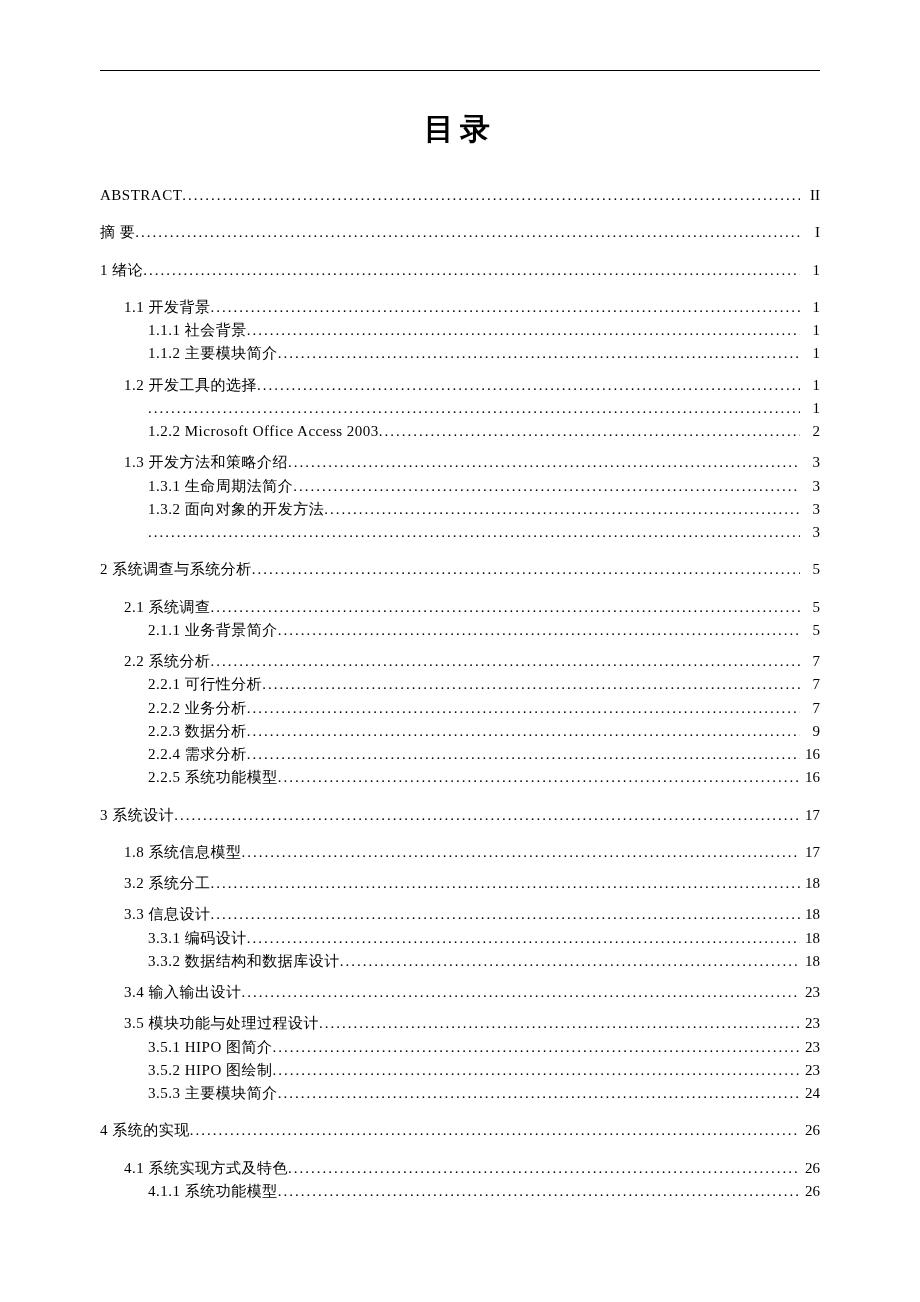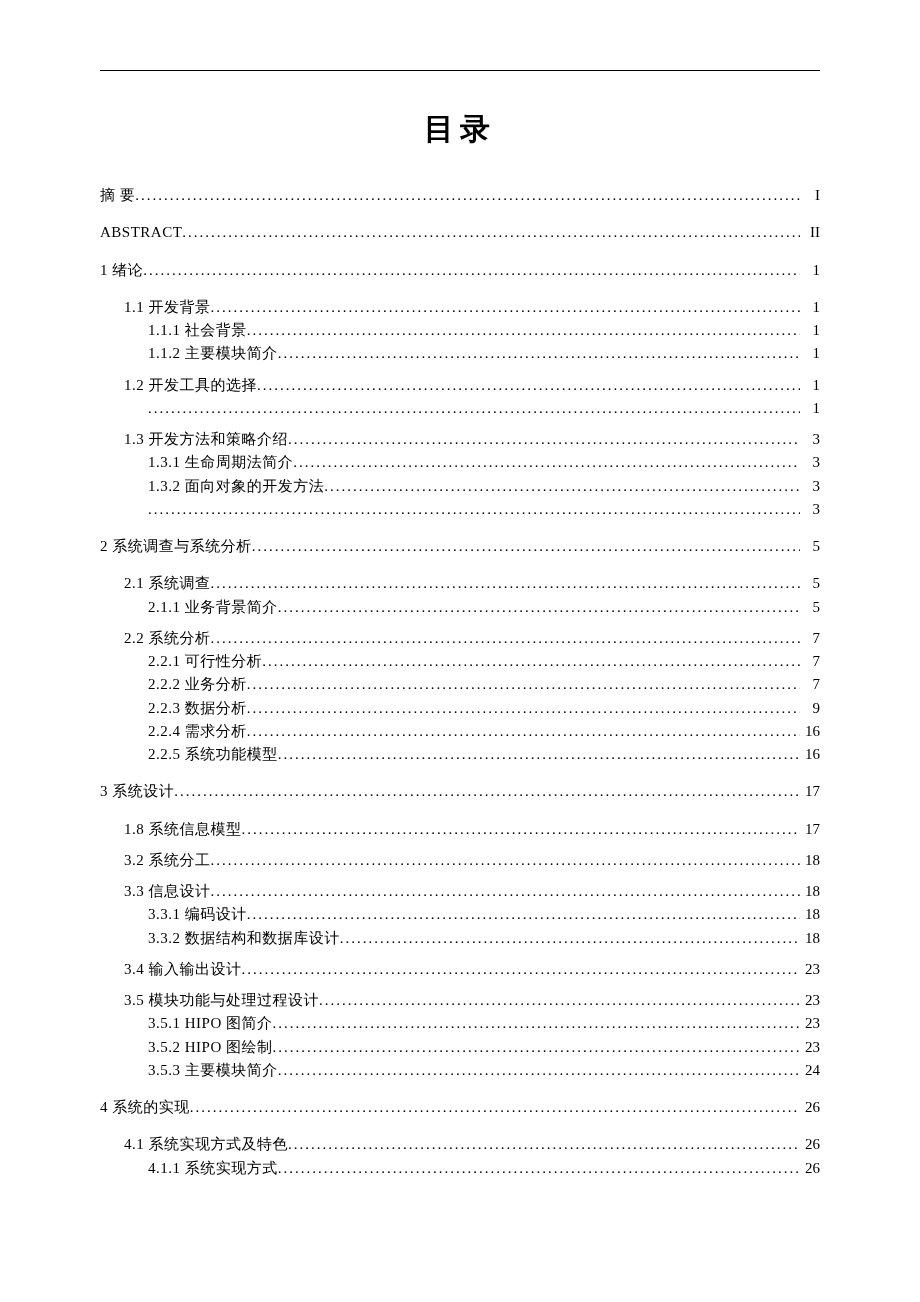--- a/index.html
+++ b/index.html
@@ -66,34 +66,34 @@
 </style>
 </head>
 <body>
 
 <div class="page">
   <div class="rule"></div>
   <div class="title">目录</div>
   <div class="toc" id="toc-container">
       <div class="toc-block">
         <div class="toc-row lv0">
+          <span class="label">ABSTRACT</span>
+          <span class="dots"></span>
+          <span class="pg">II</span>
+        </div>
+      </div>
+      <div class="toc-block">
+        <div class="toc-row lv0">
           <span class="label">摘 要</span>
           <span class="dots"></span>
           <span class="pg">I</span>
         </div>
       </div>
       <div class="toc-block">
         <div class="toc-row lv0">
-          <span class="label">ABSTRACT</span>
-          <span class="dots"></span>
-          <span class="pg">II</span>
-        </div>
-      </div>
-      <div class="toc-block">
-        <div class="toc-row lv0">
           <span class="label">1 绪论</span>
           <span class="dots"></span>
           <span class="pg">1</span>
         </div>
       </div>
       <div class="toc-block">
         <div class="toc-row lv1">
           <span class="label">1.1 开发背景</span>
           <span class="dots"></span>
           <span class="pg">1</span>
@@ -110,20 +110,25 @@
         </div>
         <div class="toc-row lv1">
           <span class="label">1.2 开发工具的选择</span>
           <span class="dots"></span>
           <span class="pg">1</span>
         </div>
         <div class="toc-row lv2">
           <span class="dots"></span>
           <span class="pg">1</span>
         </div>
+        <div class="toc-row lv2">
+          <span class="label">1.2.2 Microsoft Office Access 2003 </span>
+          <span class="dots"></span>
+          <span class="pg">2</span>
+        </div>
         <div class="toc-row lv1">
           <span class="label">1.3 开发方法和策略介绍</span>
           <span class="dots"></span>
           <span class="pg">3</span>
         </div>
         <div class="toc-row lv2">
           <span class="label">1.3.1 生命周期法简介 </span>
           <span class="dots"></span>
           <span class="pg">3</span>
         </div>
@@ -252,19 +257,19 @@
           <span class="pg">26</span>
         </div>
       </div>
       <div class="toc-block">
         <div class="toc-row lv1">
           <span class="label">4.1 系统实现方式及特色</span>
           <span class="dots"></span>
           <span class="pg">26</span>
         </div>
         <div class="toc-row lv2">
-          <span class="label">4.1.1 系统实现方式 </span>
+          <span class="label">4.1.1 系统功能模型 </span>
           <span class="dots"></span>
           <span class="pg">26</span>
         </div>
       </div>
     </div>
 </div>
 
 </body></html>

